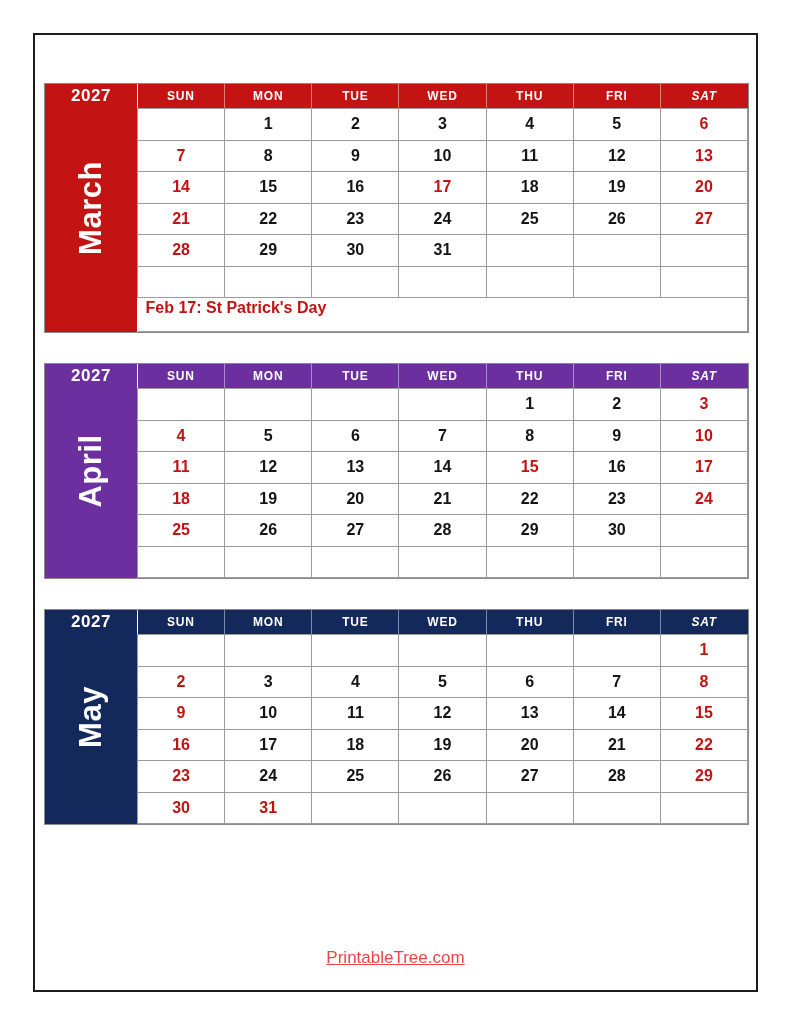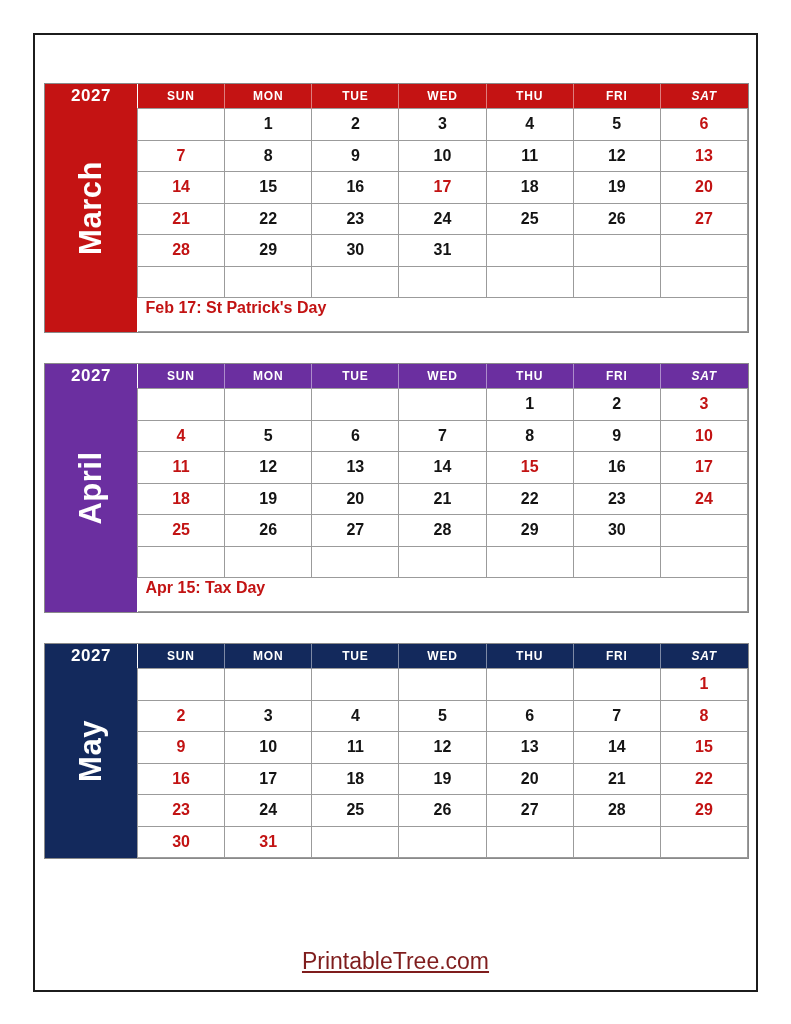--- a/index.html
+++ b/index.html
@@ -133,22 +133,22 @@
 
   
   .footer {
     position: absolute;
     left: 0;
     right: 0;
     top: 913px;
     text-align: center;
   }
   .footer a {
-    color: #7f1d1d;
-    font-size: 23px;
+    color: #ef4444;
+    font-size: 17px;
     text-decoration: underline;
     font-family: "Liberation Sans", sans-serif;
   }
 </style>
 </head>
 <body>
 
 <div class="page">
 
   <div class="sheet">
@@ -301,25 +301,20 @@
                 </tr>
                 <tr>
                   <td class="day sun"></td>
                   <td class="day"></td>
                   <td class="day"></td>
                   <td class="day"></td>
                   <td class="day"></td>
                   <td class="day"></td>
                   <td class="day sat"></td>
                 </tr>
-                <tr class="notes">
-                  <td colspan="7">
-                    <div class="note-line">Apr 15:  Tax Day</div>
-                  </td>
-                </tr>
               </tbody>
             </table>
           </div>
         </div>
         <div class="month-block">
           <div class="month-spine" style="background: rgb(19, 41, 92);">
             <div class="month-name">May</div>
           </div>
           <div class="grid">
             <div class="year-cell" style="background: rgb(19, 41, 92);">2027</div>

